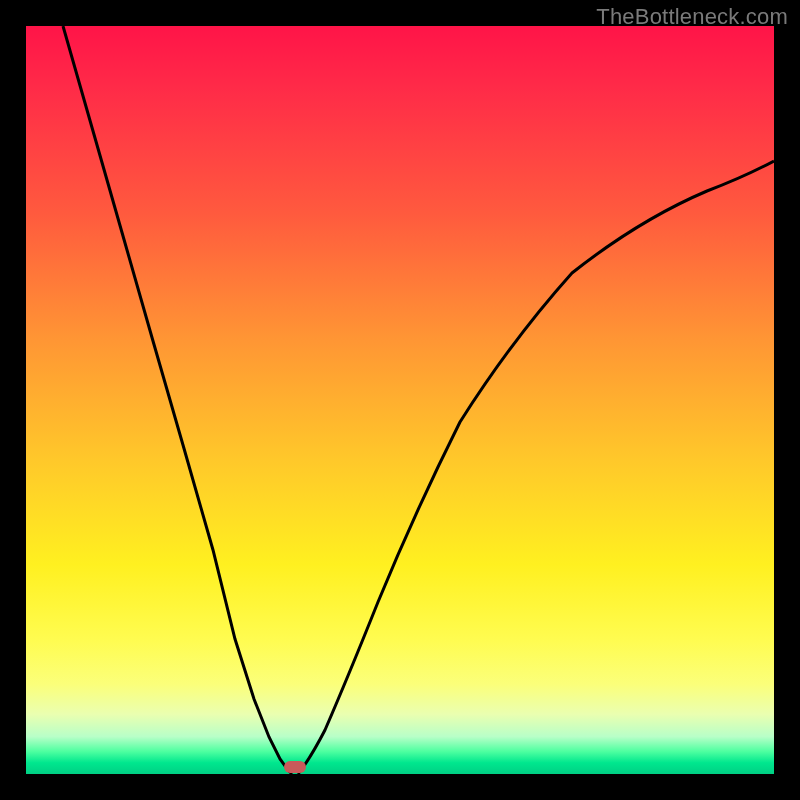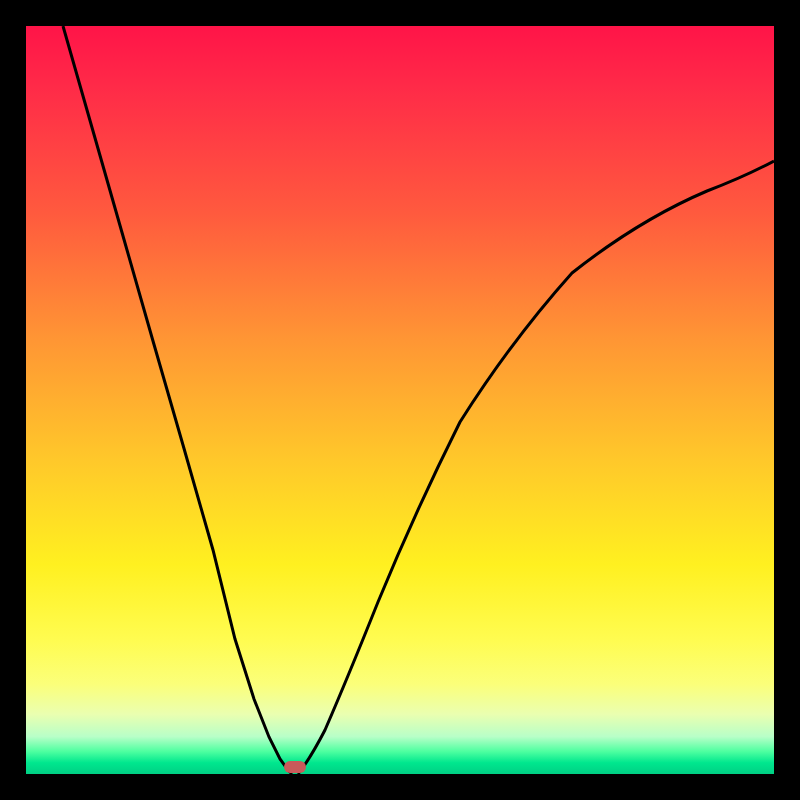--- a/index.html
+++ b/index.html
@@ -93,13 +93,14 @@
                Q 322 651 352 576
                Q 389 486 434 396
                Q 486 314 546 247
                Q 613 194 681 165
                Q 718 151 748 135" fill="none" stroke="#000" stroke-width="3"></path>
     </svg>
 
     <div class="marker" style="left: 258px; top: 735px;"></div>
   </div>
 
+  <div class="watermark">TheBottleneck.com</div>
 </div>
 
 </body></html>

